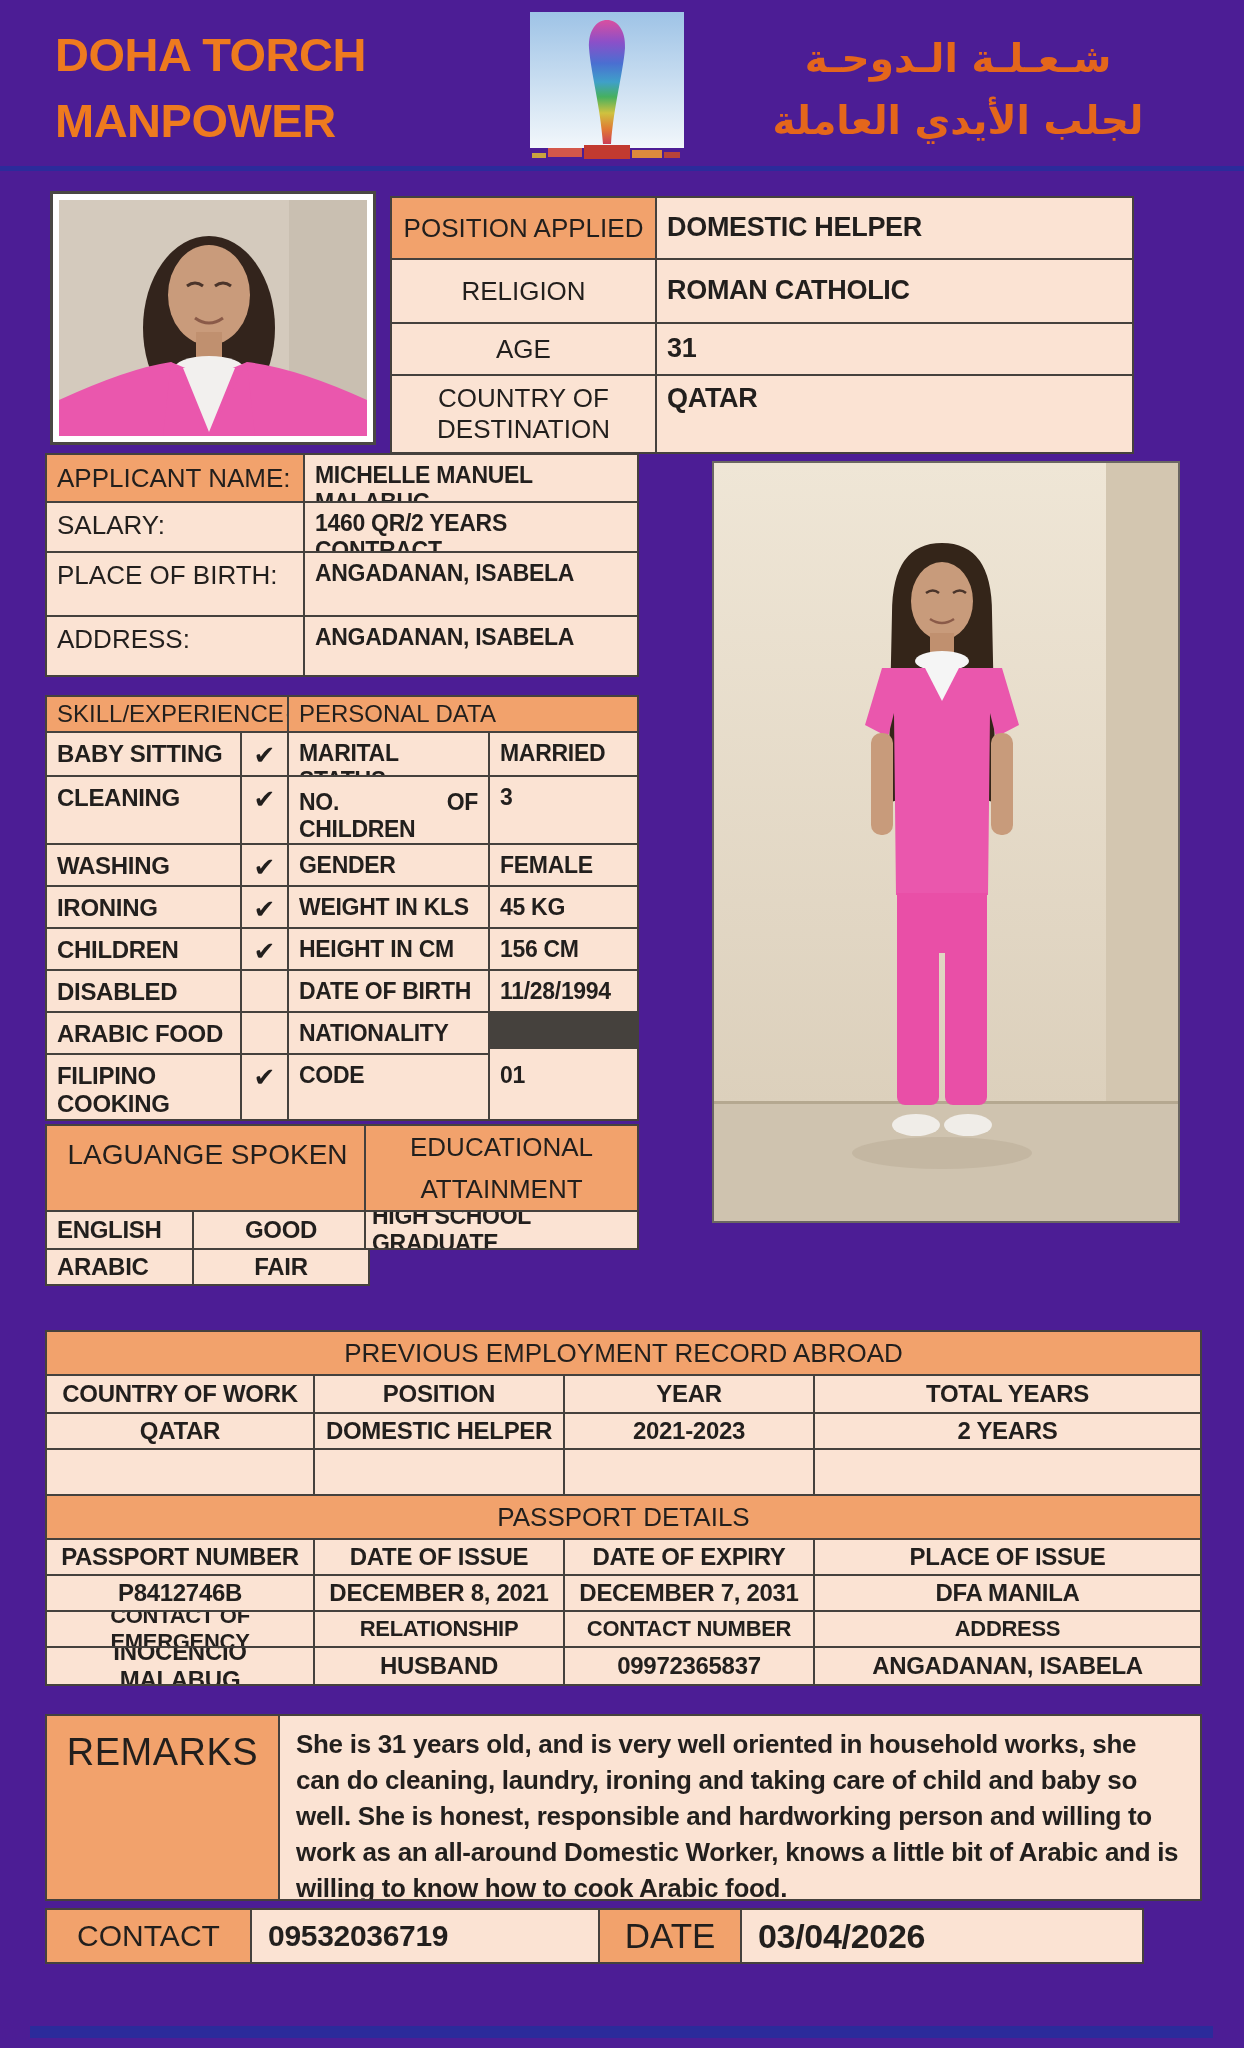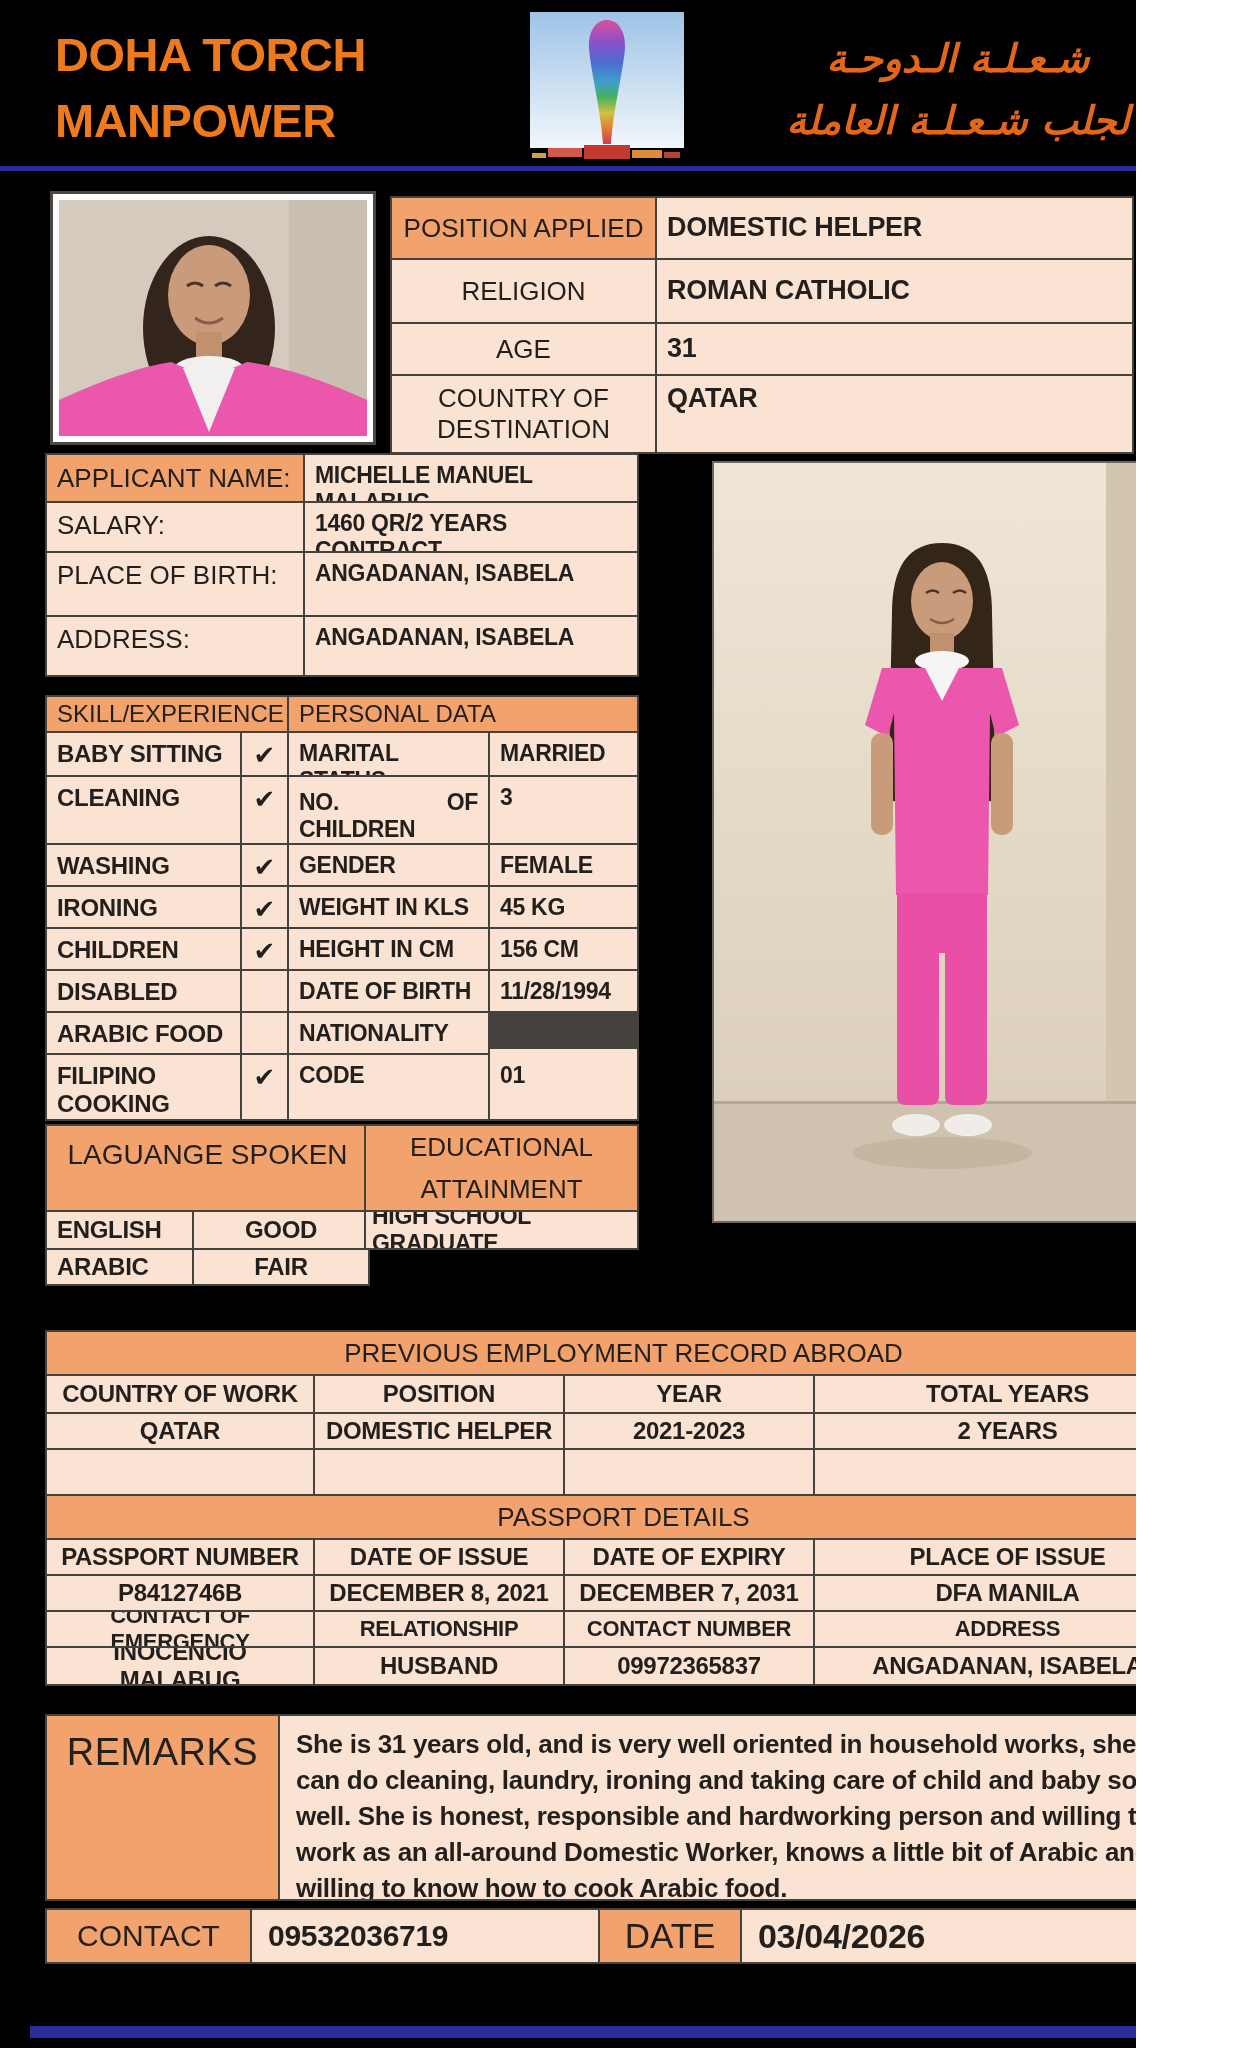--- a/index.html
+++ b/index.html
@@ -1,16 +1,16 @@
 <!DOCTYPE html>
 <html><head>
 <meta charset="utf-8">
 <style>
   html,body{margin:0;padding:0;background:#ffffff;}
-  #page{position:relative;width:1136px;height:2048px;background:#000000;
+  #page{position:relative;width:1244px;height:2048px;background:#4c1d95;
         font-family:"Liberation Sans","DejaVu Sans",sans-serif;color:#221f1d;overflow:hidden;}
   .abs{position:absolute;}
   
   .g{position:absolute;display:grid;gap:2px;background:#45413d;border:2px solid #45413d;}
   .cell{display:flex;align-items:center;padding:2px 10px;font-size:24px;line-height:1.18;overflow:hidden;}
   .oc{background:#F2A26C;}
   .pc{background:#FBE3D3;}
   .c{justify-content:center;text-align:center;}
   .b{font-weight:bold;letter-spacing:-0.3px;}
   .top{align-items:flex-start;padding-top:7px;}
@@ -57,23 +57,23 @@
       <rect x="18" y="0" width="154" height="136" fill="url(#sky)"></rect>
       <path d="M91 132 C 88 92, 79 62, 77 36 C 76 18, 85 8, 95 8 C 105 8, 114 18, 113 36 C 111 62, 102 92, 99 132 Z" fill="url(#torch)"></path>
       <rect x="36" y="136" width="34" height="9" fill="#d4574a"></rect>
       <rect x="72" y="133" width="46" height="14" fill="#c23a30"></rect>
       <rect x="120" y="138" width="30" height="8" fill="#dd8a3c"></rect>
       <rect x="152" y="140" width="16" height="6" fill="#b8433a"></rect>
       <rect x="20" y="141" width="14" height="5" fill="#caa33e"></rect>
     </svg>
   </div>
 
-  <div class="abs arabic" style="left:730px;top:28px;width:456px;font-style:italic;">
+  <div class="abs arabic" style="left:730px;top:28px;width:456px;">
     <div>شـعـلـة الـدوحـة</div>
-    <div>لجلب شـعـلـة العاملة</div>
+    <div>لجلب الأيدي العاملة</div>
   </div>
 
   <div class="abs rule" style="left:0;top:166px;width:1244px;height:5px;"></div>
 
   <div class="abs photoFrame" style="left:50px;top:191px;width:326px;height:254px;">
     <svg width="100%" height="100%" viewBox="0 0 308 236" preserveAspectRatio="none">
       <rect width="308" height="236" fill="#d4cabd"></rect>
       <rect x="230" width="78" height="236" fill="#c9bfb1"></rect>
       <ellipse cx="150" cy="128" rx="66" ry="92" fill="#33241c"></ellipse>
       <rect x="92" y="140" width="116" height="96" fill="#33241c"></rect>

